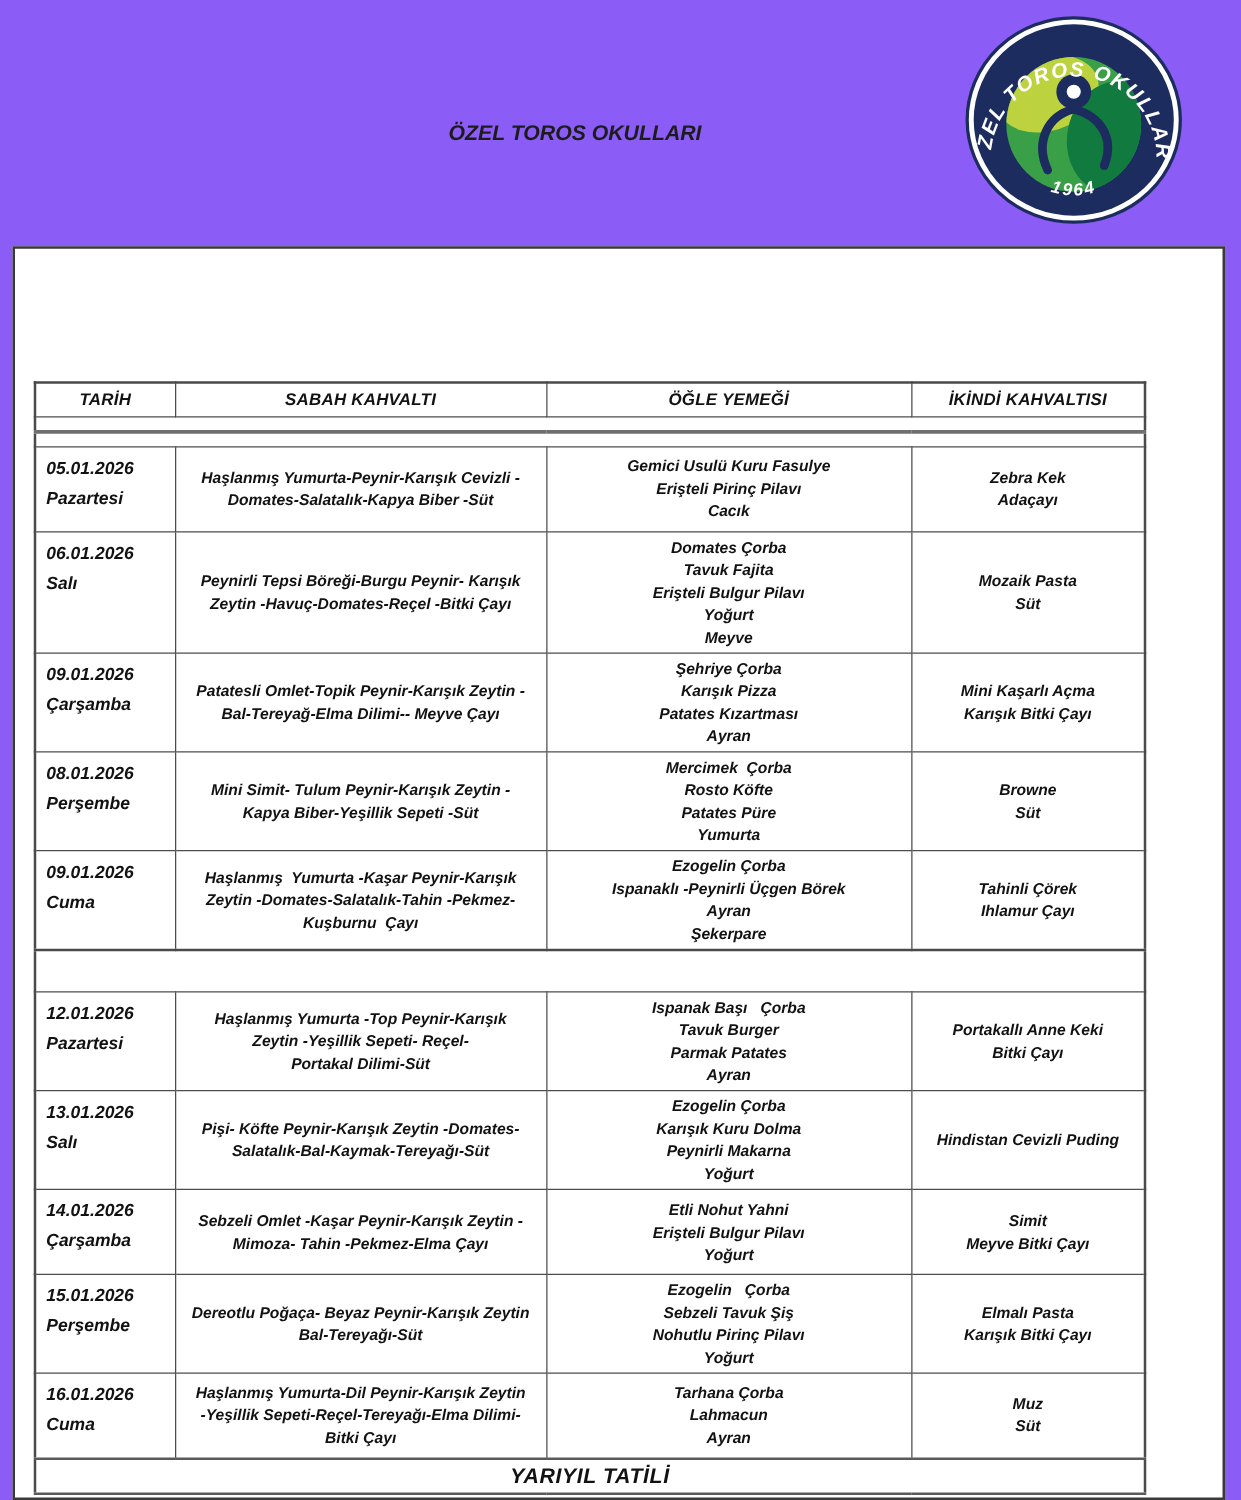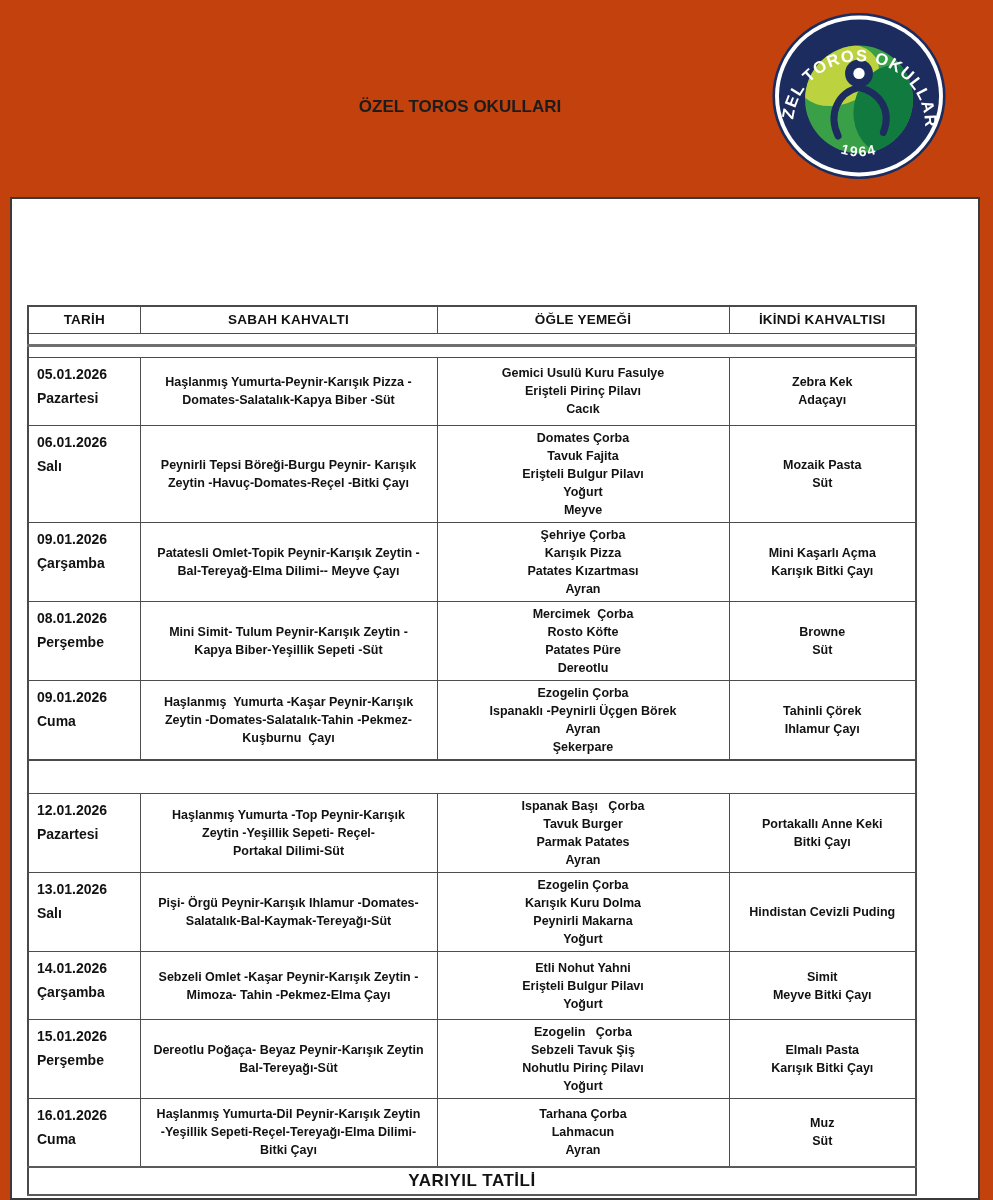--- a/index.html
+++ b/index.html
@@ -1,20 +1,20 @@
 <!DOCTYPE html>
 <html><head>
 <meta charset="utf-8">
 <style>
   * { margin:0; padding:0; box-sizing:border-box; }
   html,body { background:#ffffff; }
   .page {
     position:relative; width:993px; height:1200px; margin:0 auto;
-    background:#c2410c; font-family:"Liberation Sans", sans-serif;
-    color:#151515; overflow:hidden;
+    background:#8b5cf6; font-family:"Liberation Sans", sans-serif;
+    color:#151515; overflow:hidden;font-style:italic;
   }
   .doc-title {
     position:absolute; top:94px; left:60px; width:800px;
     text-align:center; font-weight:700; color:#1c1c1c;
   }
   .doc-title .t1 { font-size:17px; line-height:26px; white-space:pre-wrap; }
   .doc-title .t2 { font-size:17px; line-height:26px; white-space:pre-wrap; }
 
   .logo { position:absolute; top:12px; left:772px; width:174px; height:168px; }
 
@@ -113,21 +113,21 @@
         </tr>
         <tr class="spacer second">
           <td colspan="4"></td>
         </tr>
         <tr>
           <td class="date">
             <div class="line">05.01.2026</div>
             <div class="line">Pazartesi</div>
           </td>
           <td class="bf">
-            <div class="line">Haşlanmış Yumurta-Peynir-Karışık Pizza -</div>
+            <div class="line">Haşlanmış Yumurta-Peynir-Karışık Cevizli -</div>
             <div class="line">Domates-Salatalık-Kapya Biber -Süt</div>
           </td>
           <td class="lu">
             <div class="line">Gemici Usulü Kuru Fasulye</div>
             <div class="line">Erişteli Pirinç Pilavı</div>
             <div class="line">Cacık</div>
           </td>
           <td class="sn">
             <div class="line">Zebra Kek</div>
             <div class="line">Adaçayı</div>
@@ -180,21 +180,21 @@
             <div class="line">Perşembe</div>
           </td>
           <td class="bf">
             <div class="line">Mini Simit- Tulum Peynir-Karışık Zeytin -</div>
             <div class="line">Kapya Biber-Yeşillik Sepeti -Süt</div>
           </td>
           <td class="lu">
             <div class="line">Mercimek  Çorba</div>
             <div class="line">Rosto Köfte</div>
             <div class="line">Patates Püre</div>
-            <div class="line">Dereotlu</div>
+            <div class="line">Yumurta</div>
           </td>
           <td class="sn">
             <div class="line">Browne</div>
             <div class="line">Süt</div>
           </td>
         </tr>
         <tr>
           <td class="date">
             <div class="line">09.01.2026</div>
             <div class="line">Cuma</div>
@@ -238,21 +238,21 @@
             <div class="line">Portakallı Anne Keki</div>
             <div class="line">Bitki Çayı</div>
           </td>
         </tr>
         <tr>
           <td class="date">
             <div class="line">13.01.2026</div>
             <div class="line">Salı</div>
           </td>
           <td class="bf">
-            <div class="line">Pişi- Örgü Peynir-Karışık Ihlamur -Domates-</div>
+            <div class="line">Pişi- Köfte Peynir-Karışık Zeytin -Domates-</div>
             <div class="line">Salatalık-Bal-Kaymak-Tereyağı-Süt</div>
           </td>
           <td class="lu">
             <div class="line">Ezogelin Çorba</div>
             <div class="line">Karışık Kuru Dolma</div>
             <div class="line">Peynirli Makarna</div>
             <div class="line">Yoğurt</div>
           </td>
           <td class="sn">
             <div class="line">Hindistan Cevizli Puding</div>

